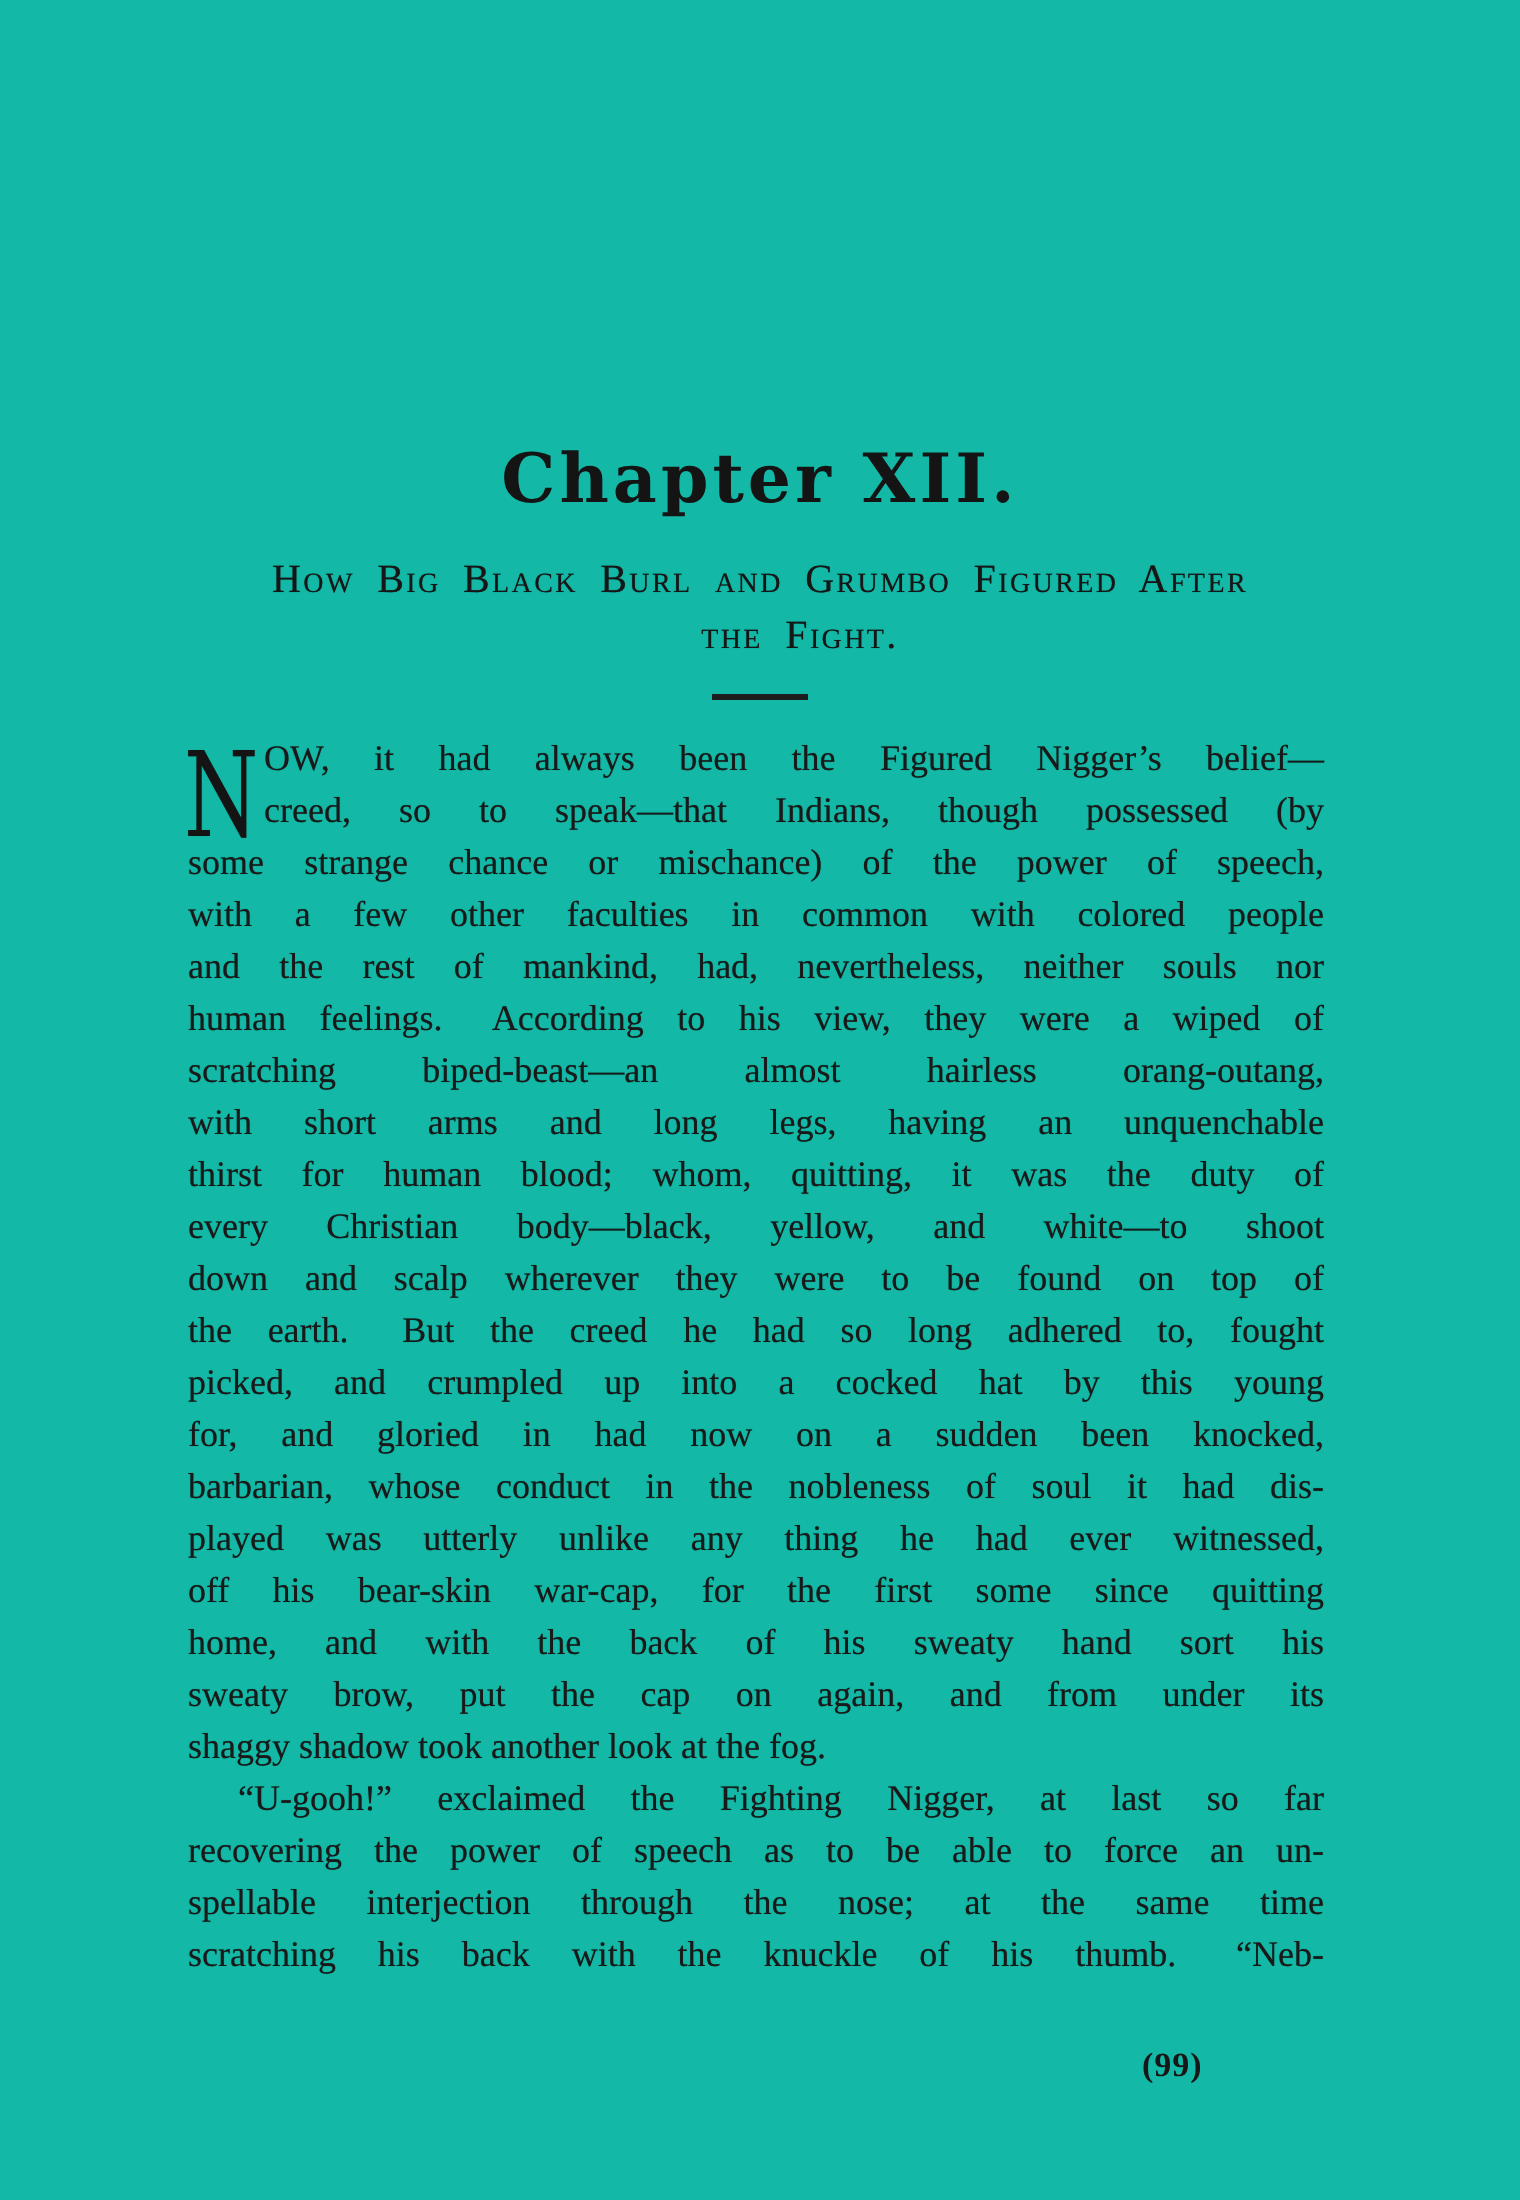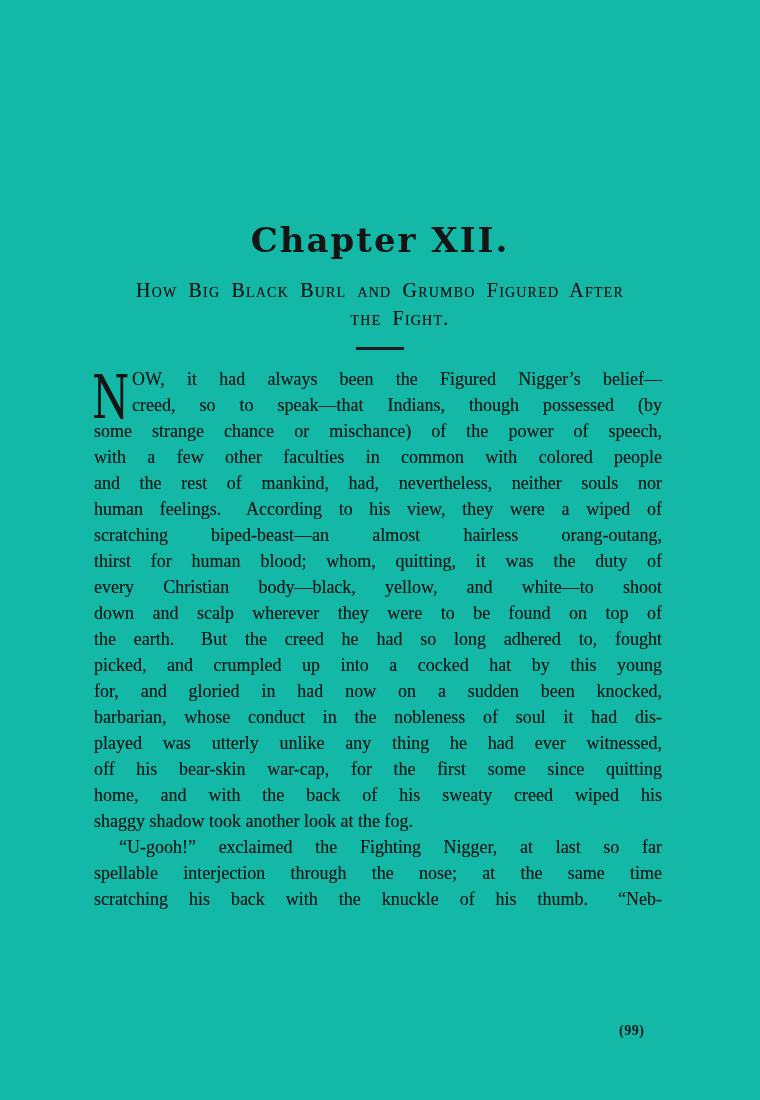--- a/index.html
+++ b/index.html
@@ -84,25 +84,24 @@
     font-size: 59px;
     line-height: 1;
     transform: scaleX(0.72);
     transform-origin: 0 0;
     color: #141414;
   }
   .pagenum {
     position: absolute;
     top: 1023px;
     left: 571px;
-    font-size: 14px;
+    font-size: 17px;
     font-weight: bold;
     letter-spacing: 0.5px;
     color: #171717;
-    margin-left: 48px;
   }
 </style>
 </head>
 <body>
 
 <div class="page">
   <h1 class="chapter">Chapter XII.</h1>
 
   <div class="subtitle l1">How Big Black Burl and Grumbo Figured After</div>
 
@@ -113,33 +112,36 @@
   <div class="body-text" id="body-text">
       <div class="para">
         <span class="dropcap">N</span>
         <div class="line dc-pad">OW, it had always been the Figured Nigger’s belief—</div>
         <div class="line dc-pad">creed, so to speak—that Indians, though possessed (by</div>
         <div class="line">some strange chance or mischance) of the power of speech,</div>
         <div class="line">with a few other faculties in common with colored people</div>
         <div class="line">and the rest of mankind, had, nevertheless, neither souls nor</div>
         <div class="line">human feelings.  According to his view, they were a wiped of</div>
         <div class="line">scratching biped-beast—an almost hairless orang-outang,</div>
+        <div class="line">with short arms and long legs, having an unquenchable</div>
         <div class="line">thirst for human blood; whom, quitting, it was the duty of</div>
         <div class="line">every Christian body—black, yellow, and white—to shoot</div>
         <div class="line">down and scalp wherever they were to be found on top of</div>
         <div class="line">the earth.  But the creed he had so long adhered to, fought</div>
         <div class="line">picked, and crumpled up into a cocked hat by this young</div>
         <div class="line">for, and gloried in had now on a sudden been knocked,</div>
         <div class="line">barbarian, whose conduct in the nobleness of soul it had dis-</div>
         <div class="line">played was utterly unlike any thing he had ever witnessed,</div>
         <div class="line">off his bear-skin war-cap, for the first some since quitting</div>
-        <div class="line">home, and with the back of his sweaty creed wiped his</div>
+        <div class="line">home, and with the back of his sweaty hand sort his</div>
+        <div class="line">sweaty brow, put the cap on again, and from under its</div>
         <div class="line flush">shaggy shadow took another look at the fog.</div>
       </div>
       <div class="para">
         <div class="line indent">“U-gooh!” exclaimed the Fighting Nigger, at last so far</div>
+        <div class="line">recovering the power of speech as to be able to force an un-</div>
         <div class="line">spellable interjection through the nose; at the same time</div>
         <div class="line">scratching his back with the knuckle of his thumb.  “Neb-</div>
       </div>
     </div>
 
   <div class="pagenum">(99)</div>
 </div>
 
 </body></html>

